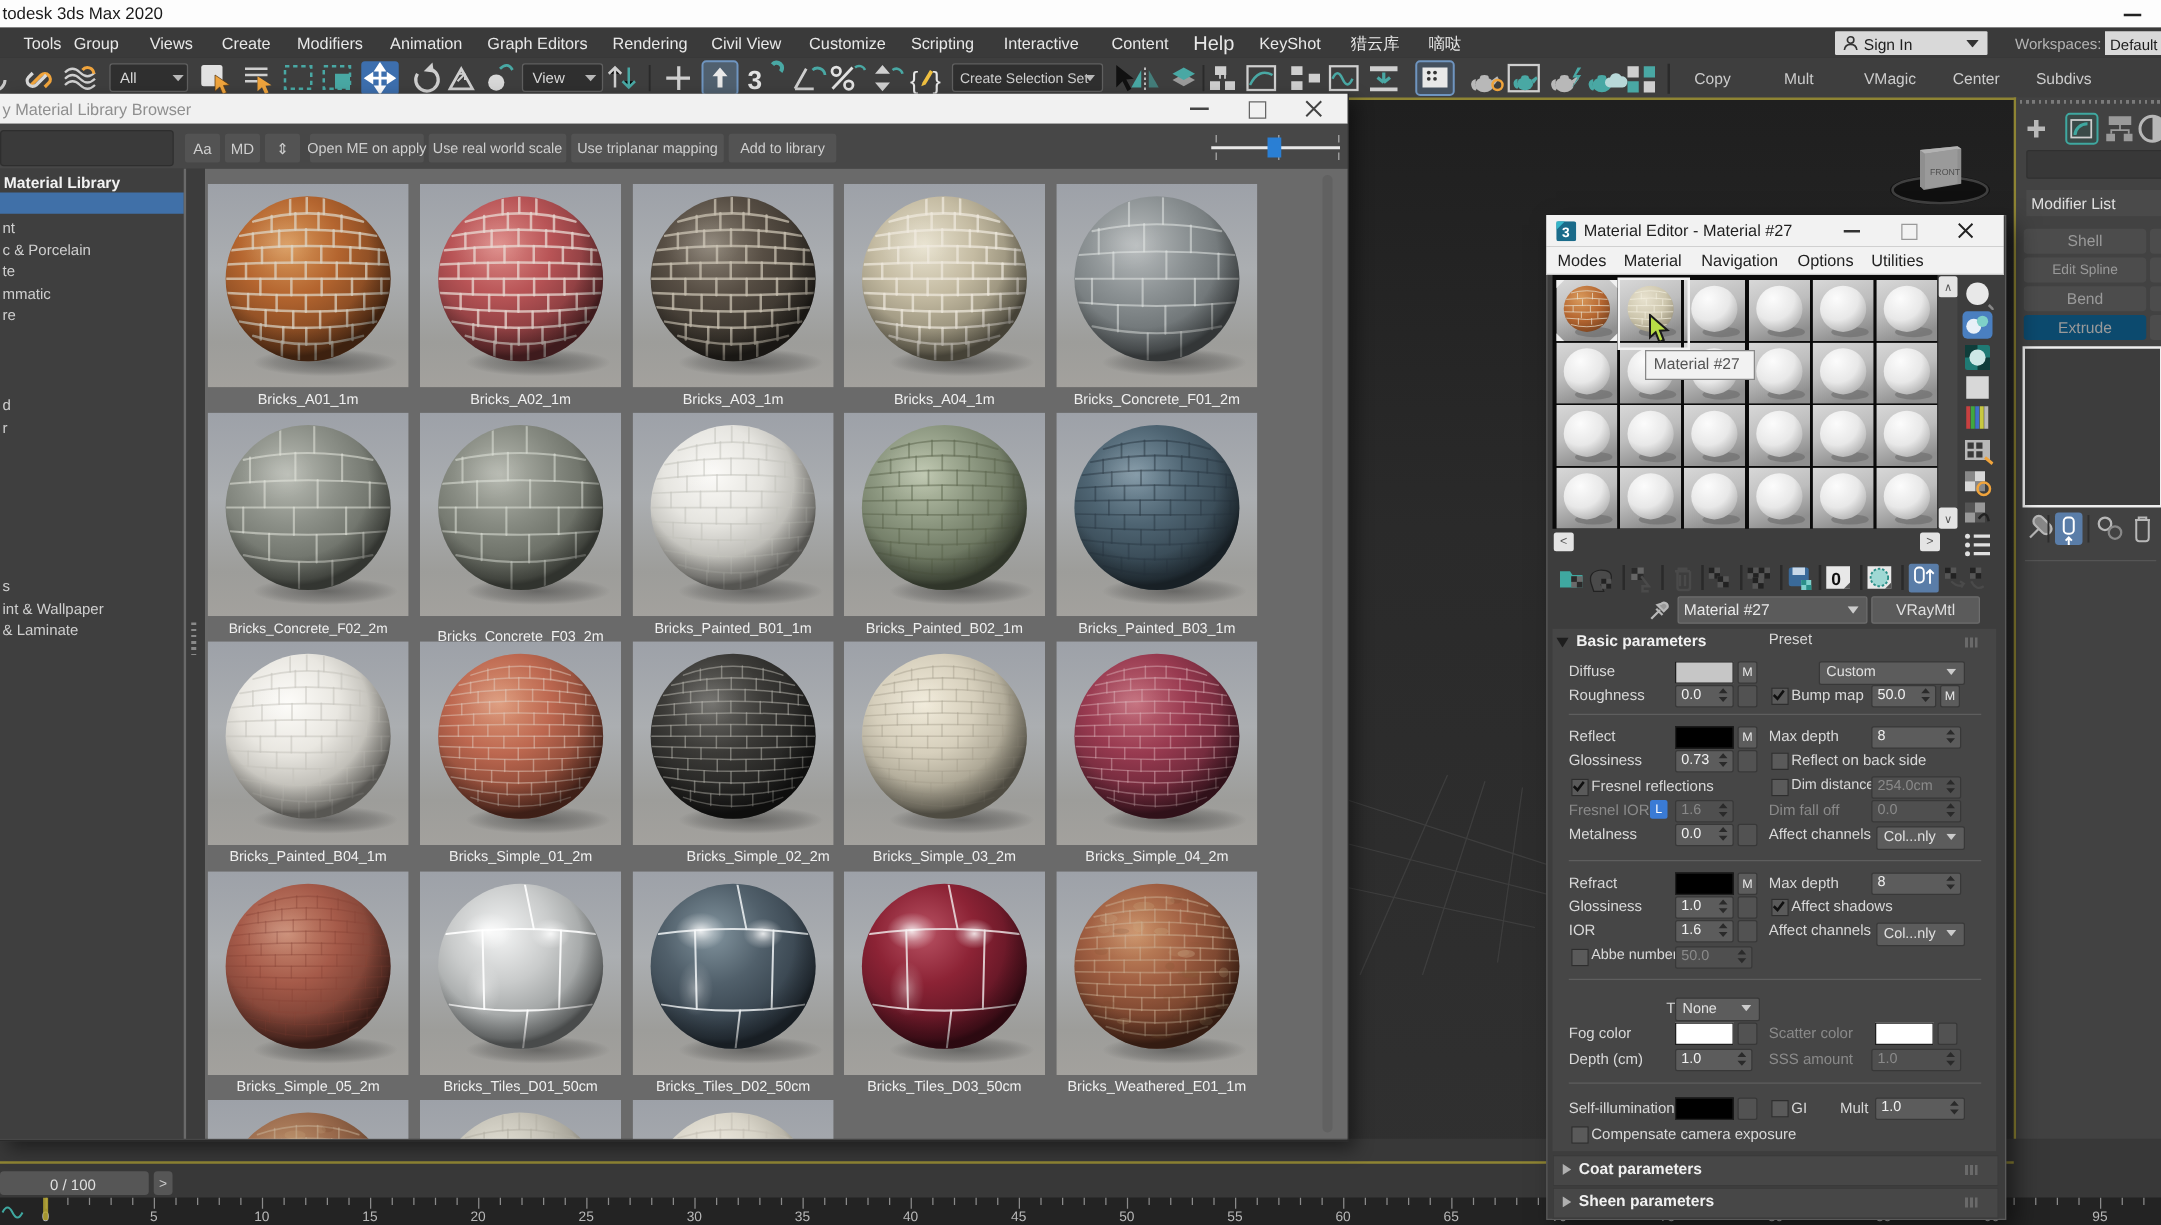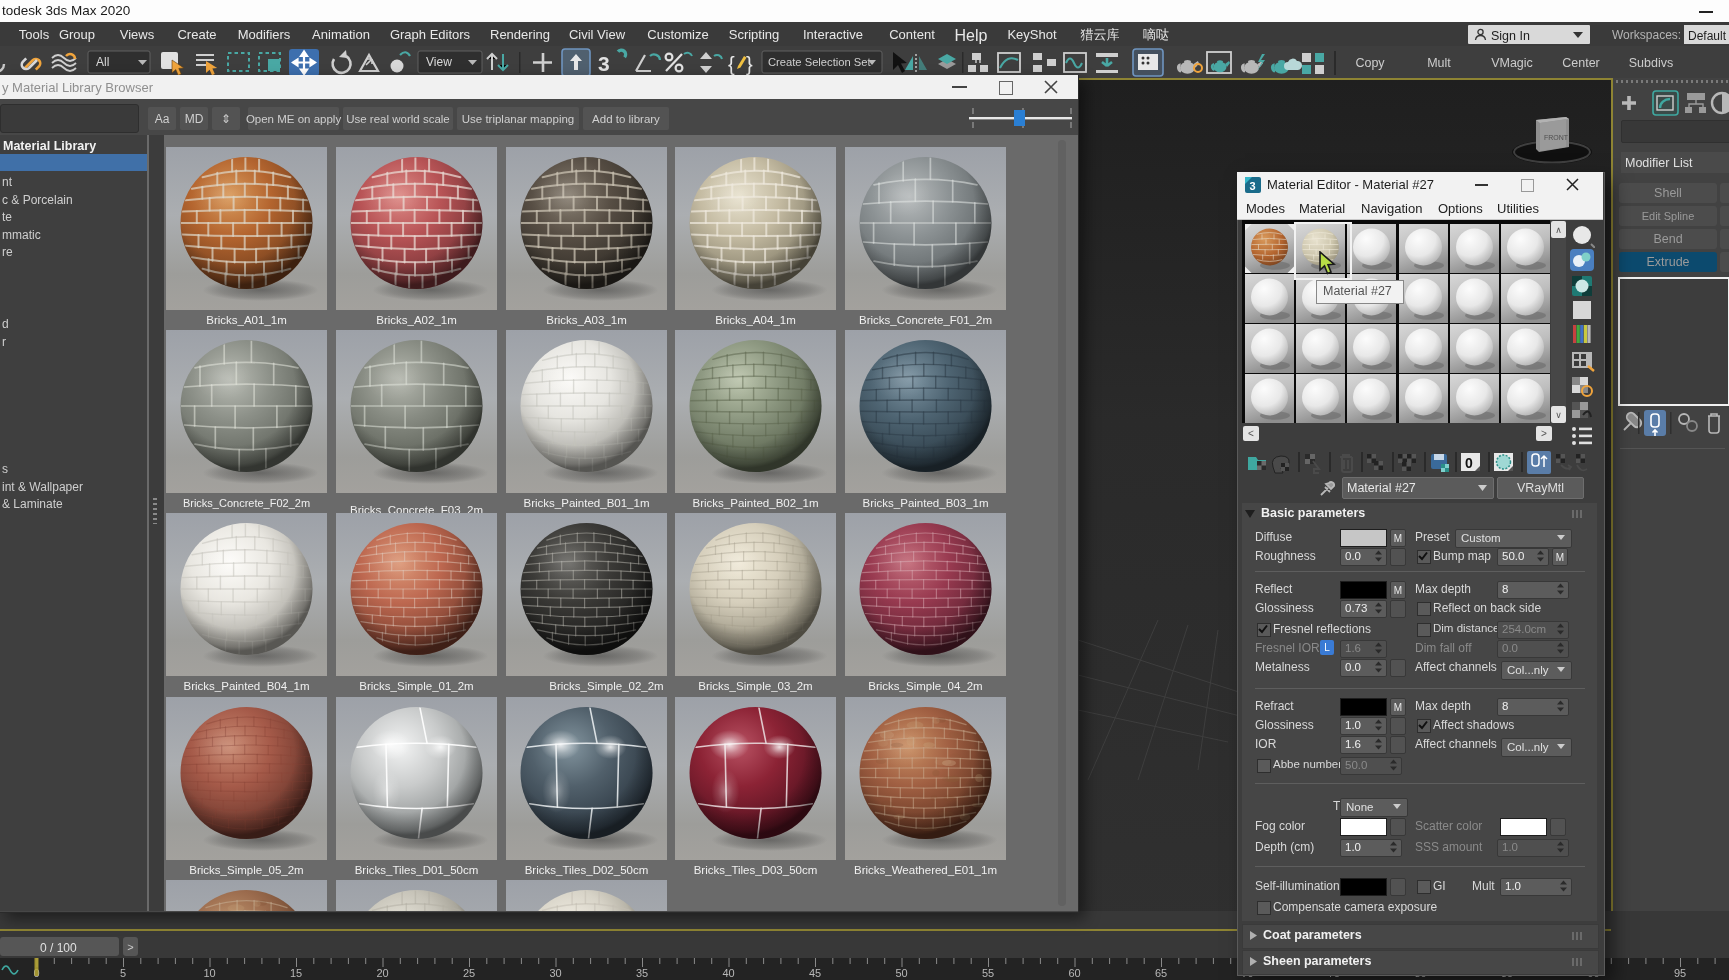--- a/index.html
+++ b/index.html
@@ -3295,21 +3295,21 @@
 <div style="position:absolute;left:1497px;top:477px;width:85px;height:20px;background:#5b5b5b;border:1px solid #6e6e6e;border-radius:2px;color:#dfdfdf;font-size:12.5px;display:flex;align-items:center;justify-content:center;">VRayMtl</div>
 <div style="position:absolute;left:1242px;top:503px;width:355px;height:418px;background:#464646;"></div>
 <svg style="position:absolute;left:1245px;top:510px;width:10px;height:8px;" viewBox="0 0 10 8">
     <path d="M0 0 h10 L5 8 Z" fill="#1e1e1e"></path>
   </svg>
 <div style="position:absolute;left:1261px;top:507px;font-size:12.5px;color:#f0f0f0;font-weight:bold;white-space:nowrap;line-height:1;">Basic parameters</div>
 <div style="position:absolute;left:1572px;top:510px;width:10px;height:8px;background:repeating-linear-gradient(90deg,#6a6a6a 0 2px,transparent 2px 4px);"></div>
 <div style="position:absolute;left:1255px;top:531px;font-size:12px;color:#d8d8d8;font-weight:normal;white-space:nowrap;line-height:1;">Diffuse</div>
 <div style="position:absolute;left:1340px;top:529px;width:45px;height:16px;background:#c6c6c6;border:1px solid #1e1e1e;"></div>
 <div style="position:absolute;left:1390px;top:529px;width:14px;height:16px;background:#5c5c5c;border:1px solid #383838;border-radius:2px;color:#e8e8e8;font-size:10px;display:flex;align-items:center;justify-content:center;">M</div>
-<div style="position:absolute;left:1415px;top:531px;font-size:12px;color:#d8d8d8;font-weight:normal;white-space:nowrap;line-height:1;">Preset</div>
+<div style="position:absolute;left:1415px;top:505px;font-size:12px;color:#d8d8d8;font-weight:normal;white-space:nowrap;line-height:1;">Preset</div>
 <div style="position:absolute;left:1455px;top:529px;width:115px;height:17px;background:#5c5c5c;border:1px solid #383838;border-radius:2px;"></div>
 <div style="position:absolute;left:1461px;top:533px;font-size:11.5px;color:#e0e0e0;font-weight:normal;white-space:nowrap;line-height:1;">Custom</div>
 <svg style="position:absolute;left:1557px;top:535px;width:8px;height:5px;" viewBox="0 0 8 5">
     <path d="M0 0 h8 L4 5 Z" fill="#ccc"></path>
   </svg>
 <div style="position:absolute;left:1255px;top:550px;font-size:12px;color:#d8d8d8;font-weight:normal;white-space:nowrap;line-height:1;">Roughness</div>
 <div style="position:absolute;left:1340px;top:548px;width:45px;height:16px;background:#5c5c5c;border:1px solid #383838;border-radius:2px;"></div>
 <div style="position:absolute;left:1345px;top:551px;font-size:11.5px;color:#f0f0f0;font-weight:normal;white-space:nowrap;line-height:1;">0.0</div>
 <svg style="position:absolute;left:1374px;top:550px;width:9px;height:12px;" viewBox="0 0 9 12">
     <path d="M1 4.5 L4.5 0.5 L8 4.5 Z M1 7.5 L4.5 11.5 L8 7.5 Z" fill="#2a2a2a"></path>

